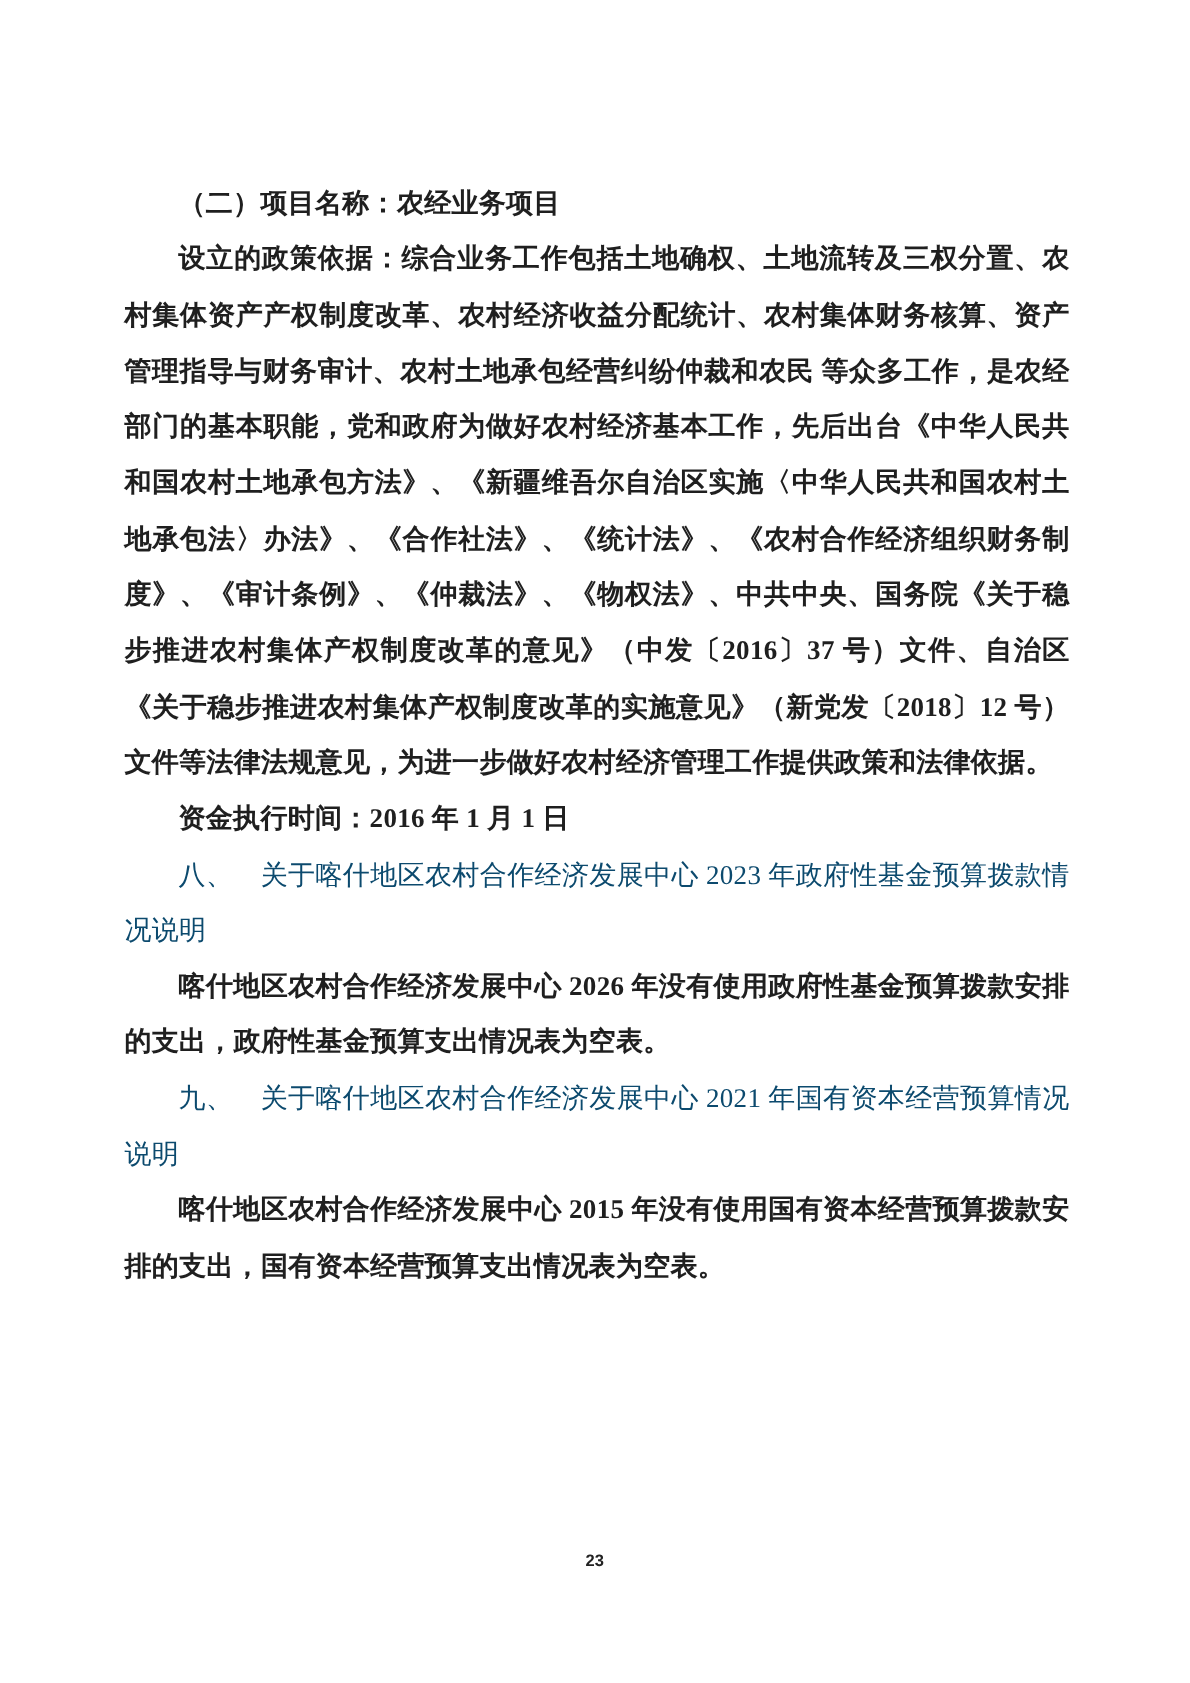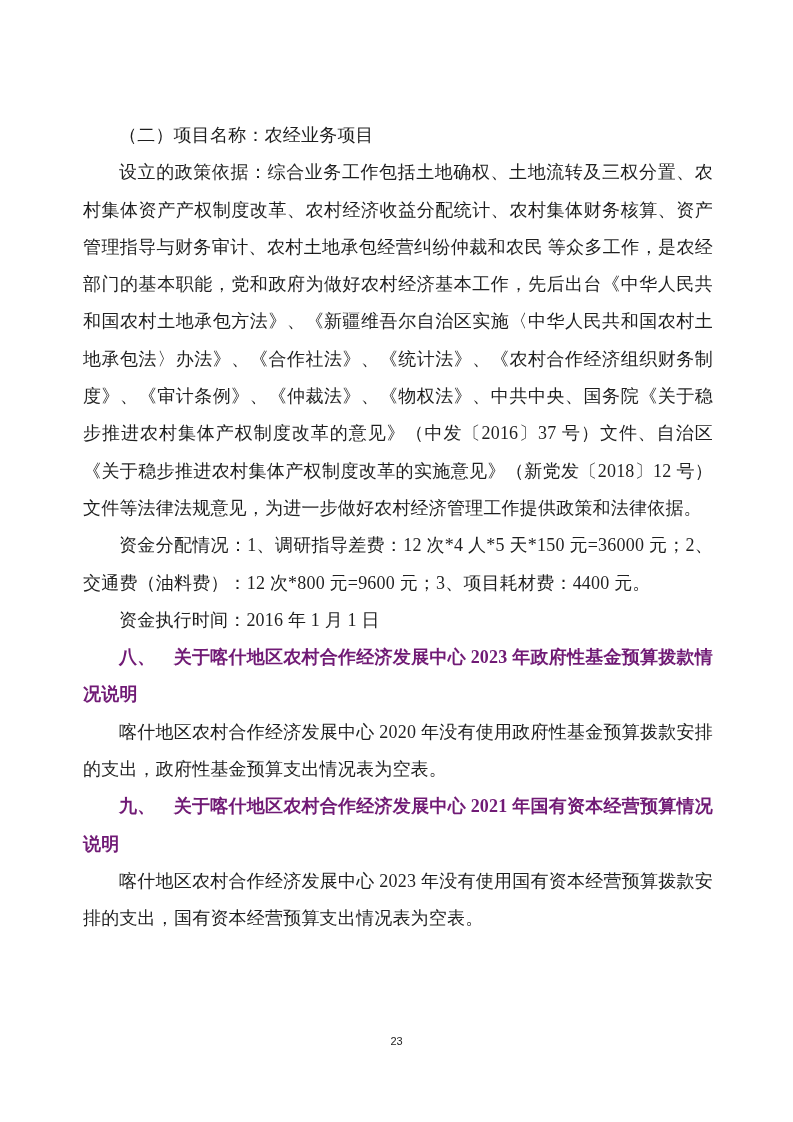--- a/index.html
+++ b/index.html
@@ -23,51 +23,52 @@
     color: #1f1f1f;
   }
   .para {
     margin: 0;
     font-size: 18px;
     line-height: 37.3px;
     text-align: justify;
     text-indent: 2em;
     letter-spacing: 0.2px;
     word-break: break-all;
+    font-weight: bold;
   }
   .para.heading {
-    font-weight: bold;
-    color: #701a75;
+    font-weight: normal;
+    color: #0c4a6e;
   }
   .page-footer {
     position: absolute;
     left: 0;
     top: 1031px;
     width: 793px;
     text-align: center;
   }
   .page-number {
     font-family: "Liberation Sans", "DejaVu Sans", sans-serif;
     font-size: 11px;
     color: #222222;
+    font-weight: bold;
   }
 </style>
 </head>
 <body>
 
 <div class="doc-page">
 
   <div class="doc-content">
     <p class="para">（二）项目名称：农经业务项目</p>
     <p class="para">设立的政策依据：综合业务工作包括土地确权、土地流转及三权分置、农村集体资产产权制度改革、农村经济收益分配统计、农村集体财务核算、资产管理指导与财务审计、农村土地承包经营纠纷仲裁和农民 等众多工作，是农经部门的基本职能，党和政府为做好农村经济基本工作，先后出台《中华人民共和国农村土地承包方法》、《新疆维吾尔自治区实施〈中华人民共和国农村土地承包法〉办法》、《合作社法》、《统计法》、《农村合作经济组织财务制度》、《审计条例》、《仲裁法》、《物权法》、中共中央、国务院《关于稳步推进农村集体产权制度改革的意见》（中发〔2016〕37 号）文件、自治区《关于稳步推进农村集体产权制度改革的实施意见》（新党发〔2018〕12 号）文件等法律法规意见，为进一步做好农村经济管理工作提供政策和法律依据。</p>
-    <p class="para">资金分配情况：1、调研指导差费：12 次*4 人*5 天*150 元=36000 元；2、交通费（油料费）：12 次*800 元=9600 元；3、项目耗材费：4400 元。</p>
     <p class="para">资金执行时间：2016 年 1 月 1 日</p>
     <p class="para heading">八、　关于喀什地区农村合作经济发展中心 2023 年政府性基金预算拨款情况说明</p>
-    <p class="para">喀什地区农村合作经济发展中心 2020 年没有使用政府性基金预算拨款安排的支出，政府性基金预算支出情况表为空表。</p>
+    <p class="para">喀什地区农村合作经济发展中心 2026 年没有使用政府性基金预算拨款安排的支出，政府性基金预算支出情况表为空表。</p>
     <p class="para heading">九、　关于喀什地区农村合作经济发展中心 2021 年国有资本经营预算情况说明</p>
-    <p class="para">喀什地区农村合作经济发展中心 2023 年没有使用国有资本经营预算拨款安排的支出，国有资本经营预算支出情况表为空表。</p>
+    <p class="para">喀什地区农村合作经济发展中心 2015 年没有使用国有资本经营预算拨款安排的支出，国有资本经营预算支出情况表为空表。</p>
   </div>
 
   <div class="page-footer">
     <span class="page-number">23</span>
   </div>
 
 </div>
 
 </body></html>

